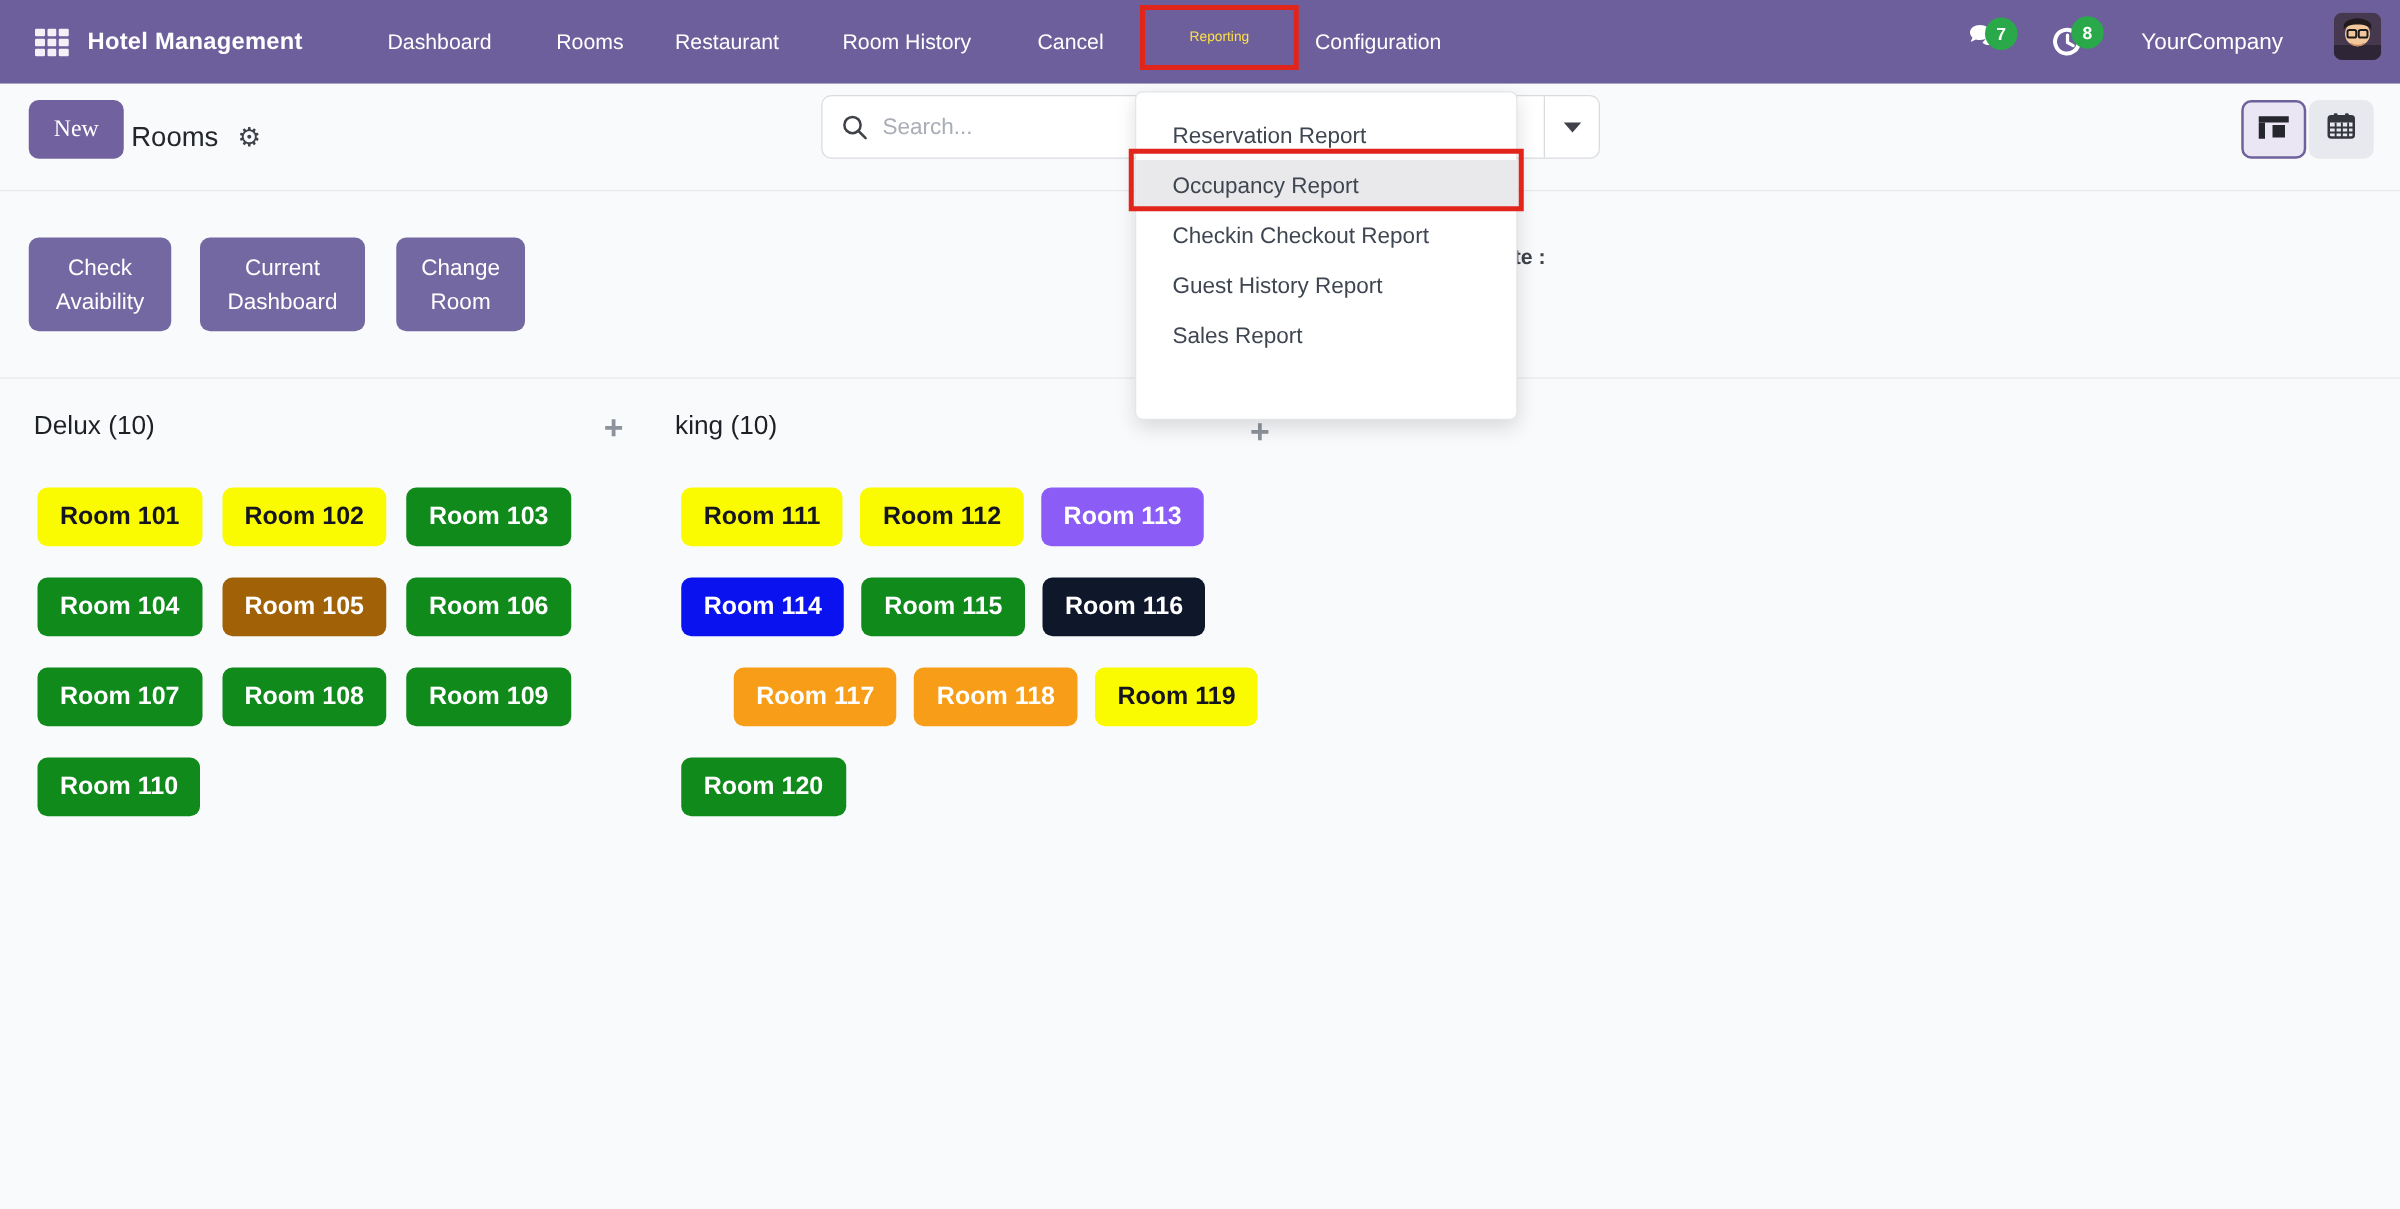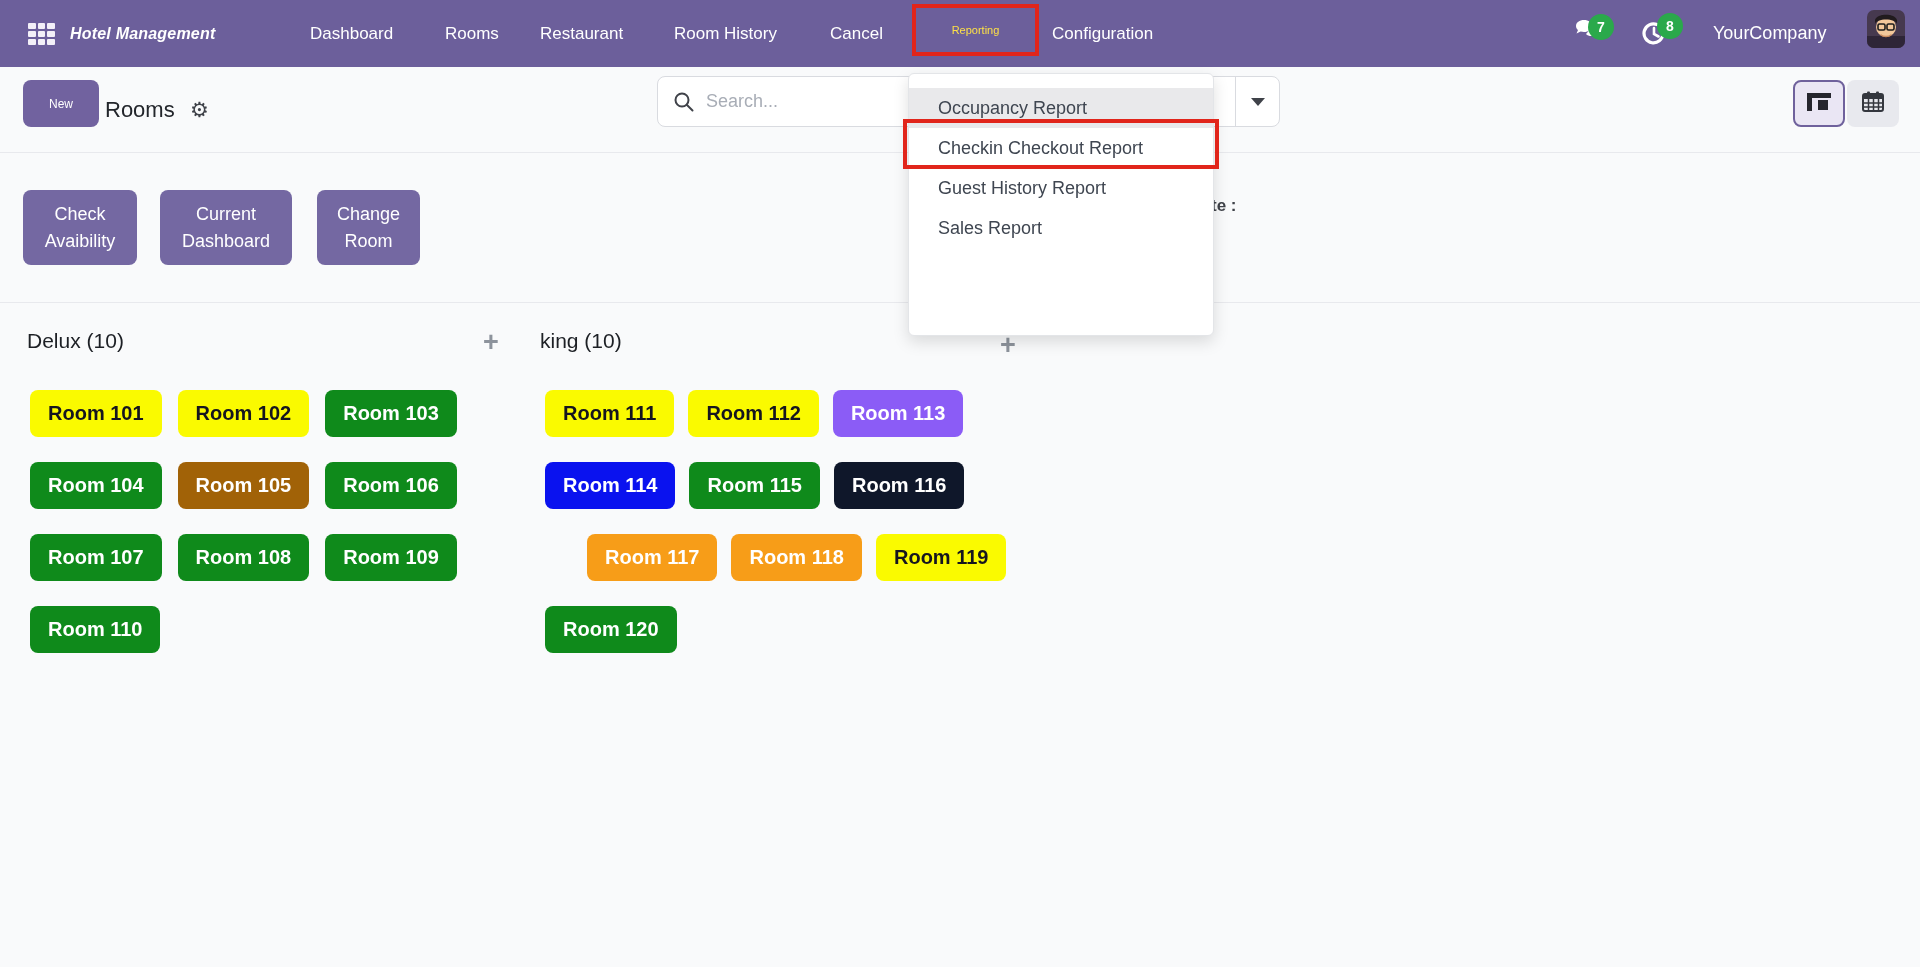--- a/index.html
+++ b/index.html
@@ -6,40 +6,40 @@
   html,body { width:1920px; height:967px; }
   body { font-family:"Liberation Sans", sans-serif; }
   .screen { position:relative; width:1920px; height:967px; background:#f9fafb; overflow:hidden; }
 
   
   .topbar { position:absolute; left:0; top:0; width:1920px; height:67px; background:#6c5f9b; }
   .grid-icon { position:absolute; left:28px; top:23px; width:27px; height:22px;
                display:grid; grid-template-columns:repeat(3,1fr); grid-template-rows:repeat(3,1fr); gap:2px; }
   .grid-icon span { background:#f3f0f8; border-radius:1px; }
   .app-title { position:absolute; left:70px; top:0; height:67px; display:flex; align-items:center;
-               color:#fff; font-size:16px; font-weight:700; letter-spacing:.2px;font-style:italic; }
+               color:#fff; font-size:19px; font-weight:700; letter-spacing:.2px; }
   .nav-item { position:absolute; top:0; height:67px; display:flex; align-items:center;
               color:#fff; font-size:17px; cursor:pointer; white-space:nowrap; }
   .nav-highlight { position:absolute; left:912px; top:4px; width:127px; height:52px;
                    border:4px solid #e1251b; display:flex; align-items:center; justify-content:center; }
   .nav-highlight .nav-inner { color:#fde047; font-size:11px; cursor:pointer; }
 
   .sysicons { position:absolute; top:0; height:67px; }
   .badge { position:absolute; width:26px; height:26px; border-radius:50%; background:#2aa94b;
            color:#fff; font-size:14px; font-weight:700; display:flex; align-items:center; justify-content:center; }
   .company { position:absolute; left:1713px; top:0; height:67px; display:flex; align-items:center;
              color:#fff; font-size:18px; }
   .avatar { position:absolute; left:1867px; top:10px; width:38px; height:38px; border-radius:7px; overflow:hidden; cursor:pointer; }
 
   
   .control-panel { position:absolute; left:0; top:67px; width:1920px; height:86px;
                    background:#f9fafb; border-bottom:1px solid #e8e9ed; }
   .btn-new { position:absolute; left:23px; top:13px; width:76px; height:47px; background:#71629f;
-             border:none; border-radius:8px; color:#fff; font-size:12px; cursor:pointer;
-             font-family:Liberation Sans, sans-serif; }
+             border:none; border-radius:8px; color:#fff; font-size:19px; cursor:pointer;
+             font-family:Liberation Serif, serif; }
   .page-title { position:absolute; left:105px; top:0; height:86px; display:flex; align-items:center;
                 font-size:22px; color:#23262b; font-weight:500; }
   .gear { position:absolute; left:190px; top:0; height:86px; display:flex; align-items:center;
           font-size:21px; color:#3f4249; cursor:pointer; }
 
   .searchbar { position:absolute; left:657px; top:9px; width:623px; height:51px; background:#fff;
                border:1px solid #d9dbe0; border-radius:8px; }
   .searchbar input { position:absolute; left:48px; top:0; width:440px; height:49px; border:none; outline:none;
                      font-size:18px; color:#374151; background:transparent; font-family:"Liberation Sans",sans-serif; }
   .searchbar input::placeholder { color:#a8adb6; }
@@ -238,20 +238,21 @@
         <div class="room-btn" style="background: rgb(247, 157, 24); color: rgb(255, 255, 255);">Room 117</div>
         <div class="room-btn" style="background: rgb(247, 157, 24); color: rgb(255, 255, 255);">Room 118</div>
         <div class="room-btn" style="background: rgb(250, 250, 0); color: rgb(21, 21, 31);">Room 119</div>
       </div>
       <div class="room-row" style="left: 545px; top: 606px; gap: 14px;">
         <div class="room-btn" style="background: rgb(15, 138, 27); color: rgb(255, 255, 255);">Room 120</div>
       </div>
     </div>
 
   <div class="dropdown">
+    <div class="dd-item">Reservation Report</div>
     <div class="dd-item active">Occupancy Report</div>
     <div class="dd-item">Checkin Checkout Report</div>
     <div class="dd-item">Guest History Report</div>
     <div class="dd-item">Sales Report</div>
   </div>
   <div class="dd-highlight"></div>
 
 </div>
 
 </body></html>

